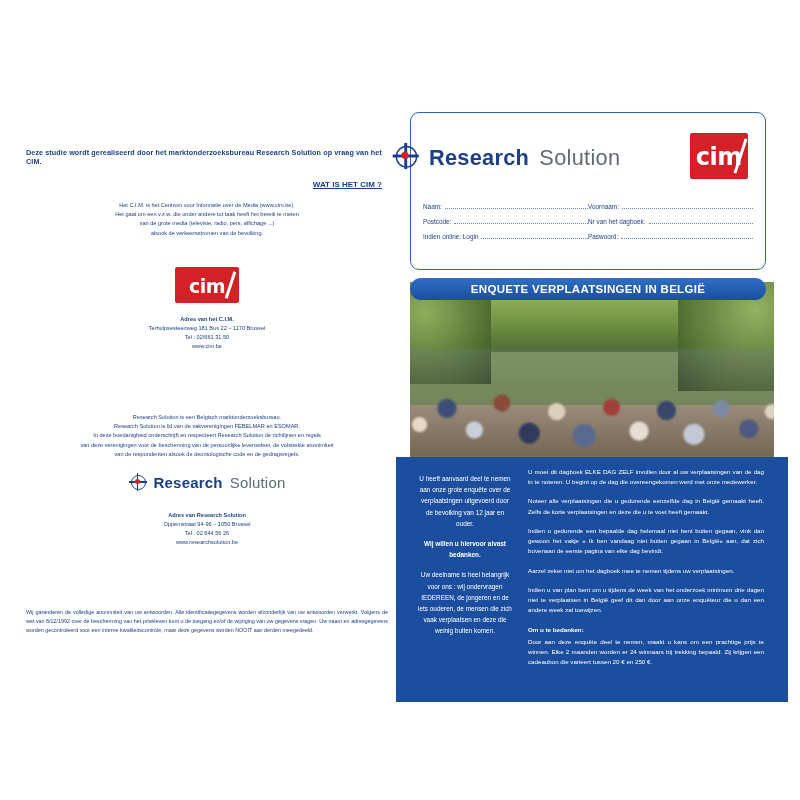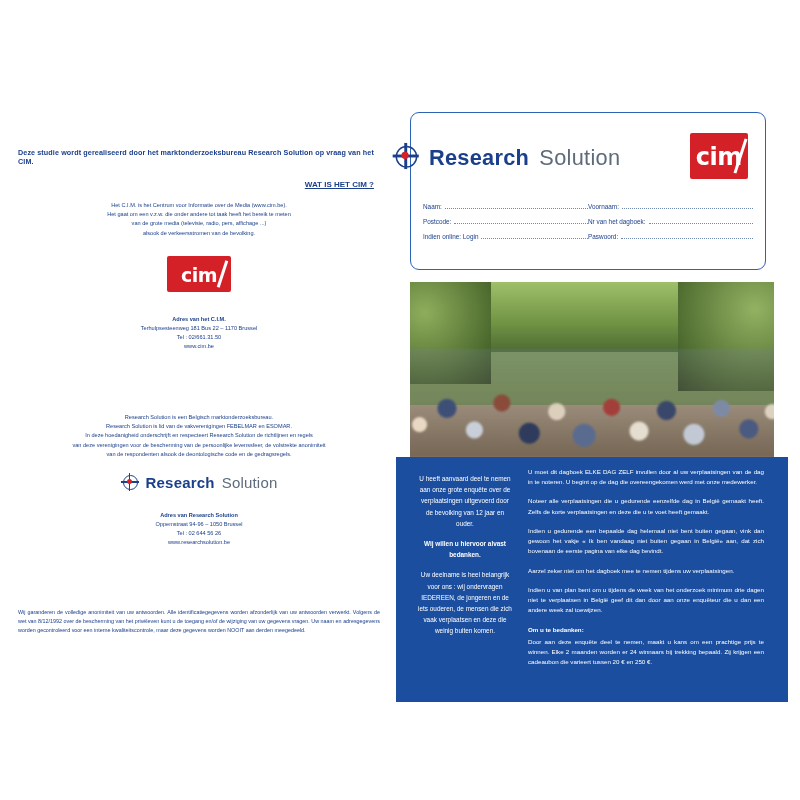--- a/index.html
+++ b/index.html
@@ -11,21 +11,21 @@
     width: 800px;
     height: 800px;
     position: relative;
     font-family: "Liberation Sans", sans-serif;
     overflow: hidden;
   }
 
   
   #left-page {
     position: absolute;
-    left: 4px;
+    left: 12px;
     top: 120px;
     width: 390px;
     height: 580px;
     background: #ffffff;
   }
 
   .lead-line {
     position: absolute;
     left: 14px;
     top: 28px;
@@ -57,21 +57,21 @@
     top: 60px;
     width: 350px;
   }
   #cim-block-1 .blk-text { margin-top: 12px; }
 
   
   .cim-logo {
     position: relative;
     width: 64px;
     height: 36px;
-    margin: 4px auto;
+    margin: 15px auto;
     background: #d42128;
     border-radius: 2px;
   }
   .cim-logo .cim-word {
     position: absolute;
     left: 0; right: 0;
     top: 8px;
     text-align: center;
     color: #ffffff;
     font-size: 19px;
@@ -467,20 +467,21 @@
   <div id="photo">
     <div class="sky"></div>
     <div class="trees-l"></div>
     <div class="trees-r"></div>
     <div class="ground"></div>
     <div class="crowd"></div>
   </div>
   <div id="photo-frame-l" class="photo-frame"></div>
   <div id="photo-frame-r" class="photo-frame"></div>
 
+  <div id="title-bar">ENQUETE VERPLAATSINGEN IN BELGIË</div>
 
   <div id="text-panel">
     <div id="panel-left">
       <p>U heeft aanvaard deel te nemen aan onze grote enquête over de verplaatsingen uitgevoerd door de bevolking van 12 jaar en ouder.</p>
       <p class="bold">Wij willen u hiervoor alvast bedanken.</p>
       <p>Uw deelname is heel belangrijk voor ons : wij ondervragen IEDEREEN, de jongeren en de iets ouderen, de mensen die zich vaak verplaatsen en deze die weinig buiten komen.</p>
     </div>
     <div id="panel-right">
       <p>U moet dit dagboek ELKE DAG ZELF invullen door al uw verplaatsingen van de dag in te noteren. U begint op de dag die overeengekomen werd met onze medewerker.</p>
       <p>Noteer alle verplaatsingen die u gedurende eenzelfde dag in België gemaakt heeft. Zelfs de korte verplaatsingen en deze die u te voet heeft gemaakt.</p>

